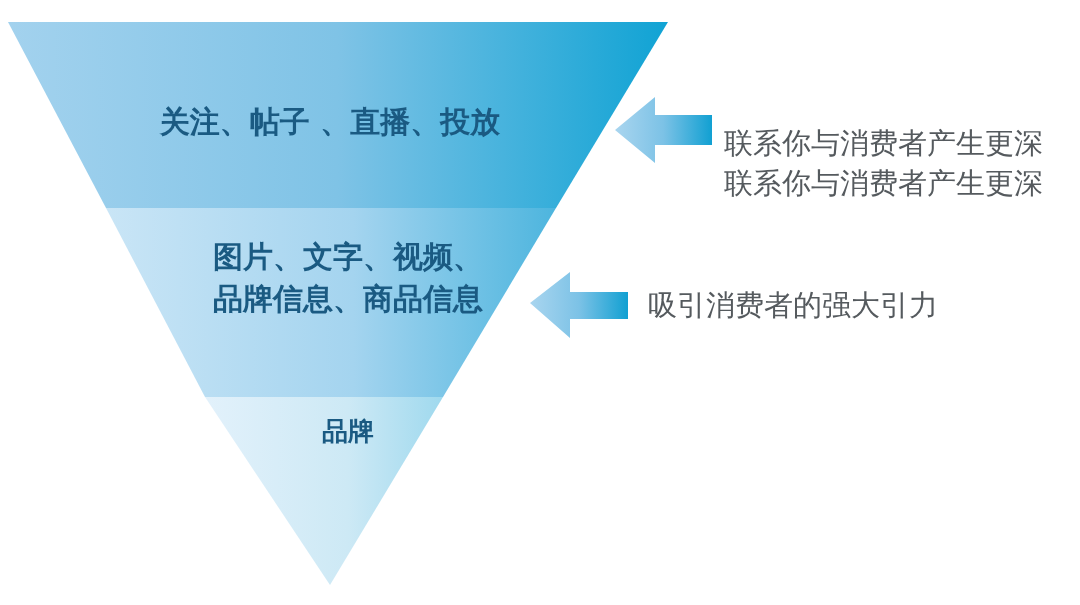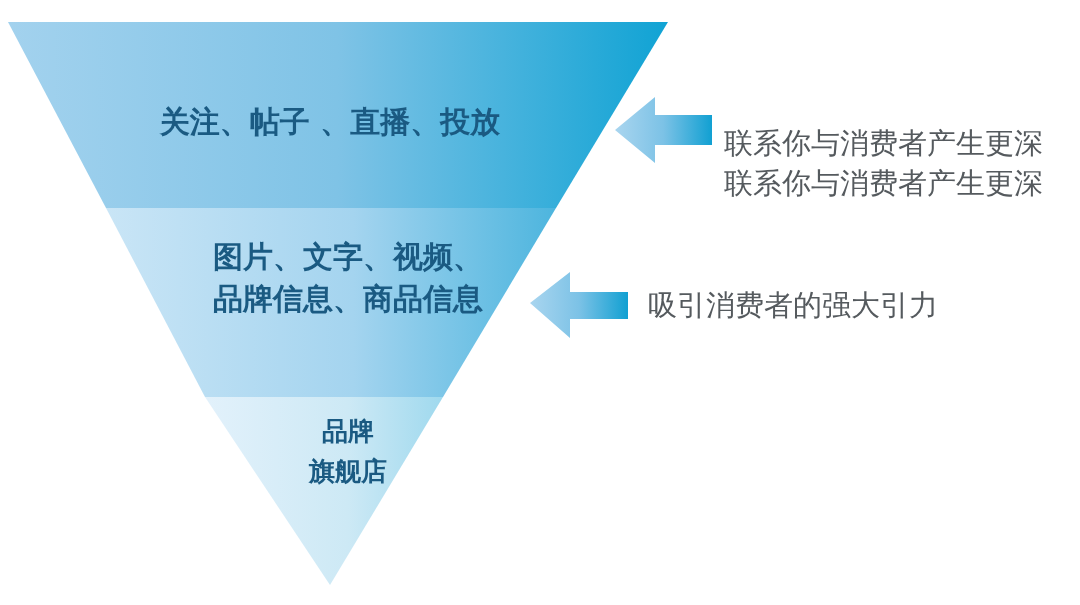--- a/index.html
+++ b/index.html
@@ -55,21 +55,20 @@
     <div>关注、帖子 、直播、投放</div>
   </div>
 
   <div class="label" style="left:168px; top:236px; width:360px; font-size:30px; line-height:42px;">
     <div>图片、文字、视频、</div>
     <div>品牌信息、商品信息</div>
   </div>
 
   <div class="label" style="left:248px; top:412px; width:200px; font-size:26px; line-height:40px;font-family:Liberation Serif, serif;">
     <div>品牌</div>
-    <div>旗舰店</div>
   </div>
 
   <div class="desc" style="left:724px; top:89px;margin-top:34px;">
     <div>联系你与消费者产生更深</div>
     <div>联系你与消费者产生更深</div>
   </div>
 
   <div class="desc" style="left:648px; top:285px;">
     <div>吸引消费者的强大引力</div>
   </div>

